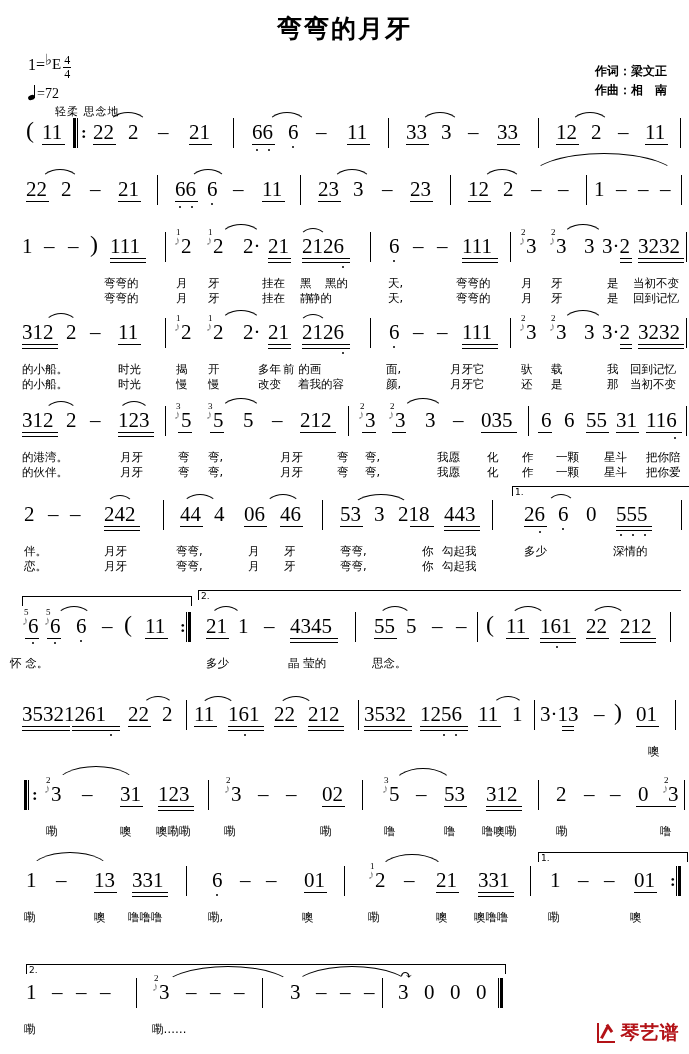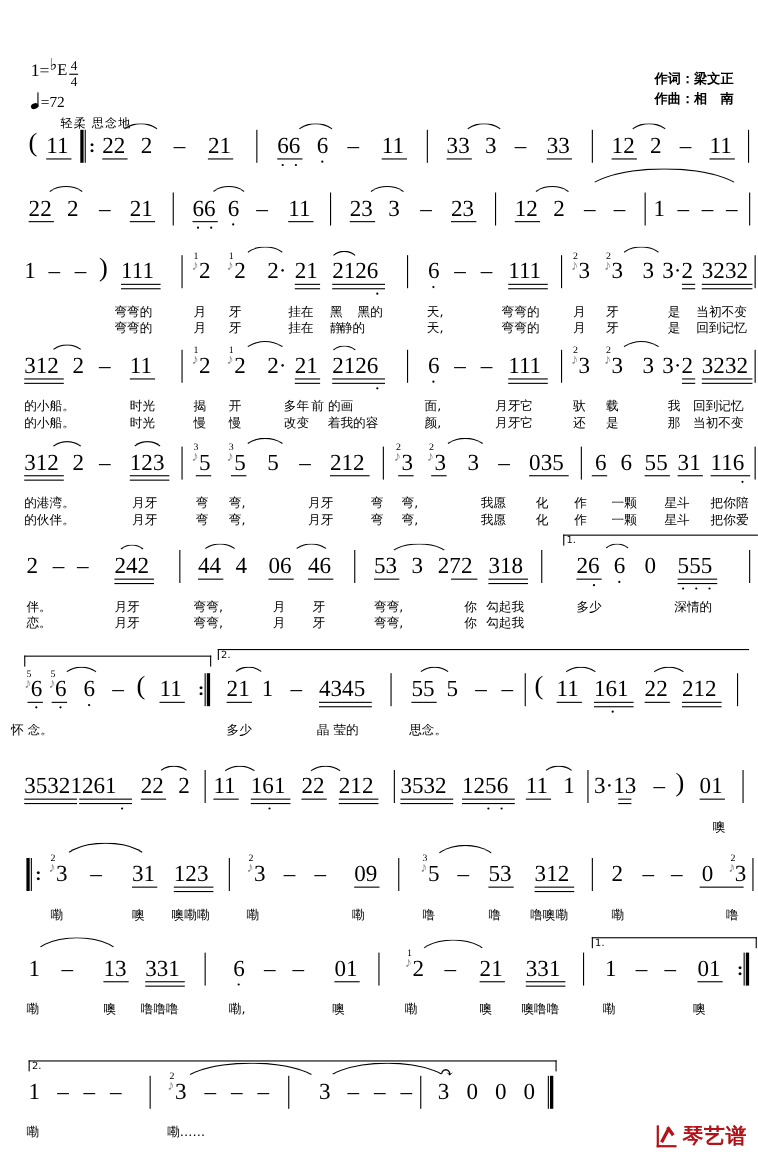--- a/index.html
+++ b/index.html
@@ -71,20 +71,21 @@
   .logo .mark i.d{left:7px;top:4px;width:2.5px;height:13px;transform:rotate(28deg);}
   .logo .mark i.d2{left:12px;top:2px;width:2.5px;height:9px;transform:rotate(-35deg);}
   .logo .txt{color:#b31217;font-size:19px;font-weight:bold;letter-spacing:0.5px;
     font-family:"DejaVu Sans","Liberation Sans",sans-serif;}
 </style>
 </head>
 <body>
 
 <div class="sheet">
 
+  <div class="title">弯弯的月牙</div>
 
   <div class="keybox">
     <div class="keyline">
       <span class="k1">1=</span>
       <span class="flat">♭</span>
       <span class="kE">E</span>
       <span class="frac">
         <span class="num">4</span>
         <span class="den">4</span>
       </span>
@@ -462,23 +463,23 @@
       <span class="n" style="left:244px;top:4px">06</span>
       <span class="ubar" style="left:244px;top:26px;width:23px"></span>
       <span class="slur" style="left:265px;top:-6px;width:34px;height:12px"></span>
       <span class="n" style="left:280px;top:4px">46</span>
       <span class="ubar" style="left:280px;top:26px;width:23px"></span>
       <span class="bar" style="left:322px;top:0;height:30px"></span>
       <span class="slur" style="left:352px;top:-6px;width:56px;height:13px"></span>
       <span class="n" style="left:340px;top:4px">53</span>
       <span class="ubar" style="left:340px;top:26px;width:23px"></span>
       <span class="n" style="left:374px;top:4px">3</span>
-      <span class="n" style="left:398px;top:4px">272</span>
+      <span class="n" style="left:398px;top:4px">218</span>
       <span class="ubar" style="left:410px;top:26px;width:24px"></span>
-      <span class="n" style="left:444px;top:4px">318</span>
+      <span class="n" style="left:444px;top:4px">443</span>
       <span class="ubar" style="left:444px;top:26px;width:36px"></span>
       <span class="ubar" style="left:444px;top:30px;width:36px"></span>
       <span class="bar" style="left:492px;top:0;height:30px"></span>
       <span class="volta" style="left:512px;top:-14px;width:177px"></span>
       <span class="voltanum" style="left:515px;top:-12px">1.</span>
       <span class="n" style="left:524px;top:4px">26</span>
       <span class="ubar" style="left:524px;top:26px;width:23px"></span>
       <span class="dot" style="left:539px;top:31px"></span>
       <span class="slur" style="left:547px;top:-6px;width:26px;height:11px"></span>
       <span class="n" style="left:558px;top:4px">6</span>
@@ -653,21 +654,21 @@
       <span class="ubar" style="left:120px;top:26px;width:23px"></span>
       <span class="n" style="left:158px;top:4px">123</span>
       <span class="ubar" style="left:158px;top:26px;width:36px"></span>
       <span class="ubar" style="left:158px;top:30px;width:36px"></span>
       <span class="bar" style="left:208px;top:0;height:30px"></span>
       <span class="grace" style="left:226px;top:-4px">2</span>
       <span class="gracemark" style="left:224px;top:2px">♪</span>
       <span class="n" style="left:231px;top:4px">3</span>
       <span class="n" style="left:258px;top:4px">–</span>
       <span class="n" style="left:286px;top:4px">–</span>
-      <span class="n" style="left:322px;top:4px">09</span>
+      <span class="n" style="left:322px;top:4px">02</span>
       <span class="ubar" style="left:322px;top:26px;width:23px"></span>
       <span class="bar" style="left:362px;top:0;height:30px"></span>
       <span class="grace" style="left:384px;top:-4px">3</span>
       <span class="gracemark" style="left:382px;top:2px">♪</span>
       <span class="n" style="left:389px;top:4px">5</span>
       <span class="tieL" style="left:392px;top:-12px;width:60px;height:18px"></span>
       <span class="n" style="left:416px;top:4px">–</span>
       <span class="n" style="left:444px;top:4px">53</span>
       <span class="ubar" style="left:444px;top:26px;width:23px"></span>
       <span class="n" style="left:486px;top:4px">312</span>

